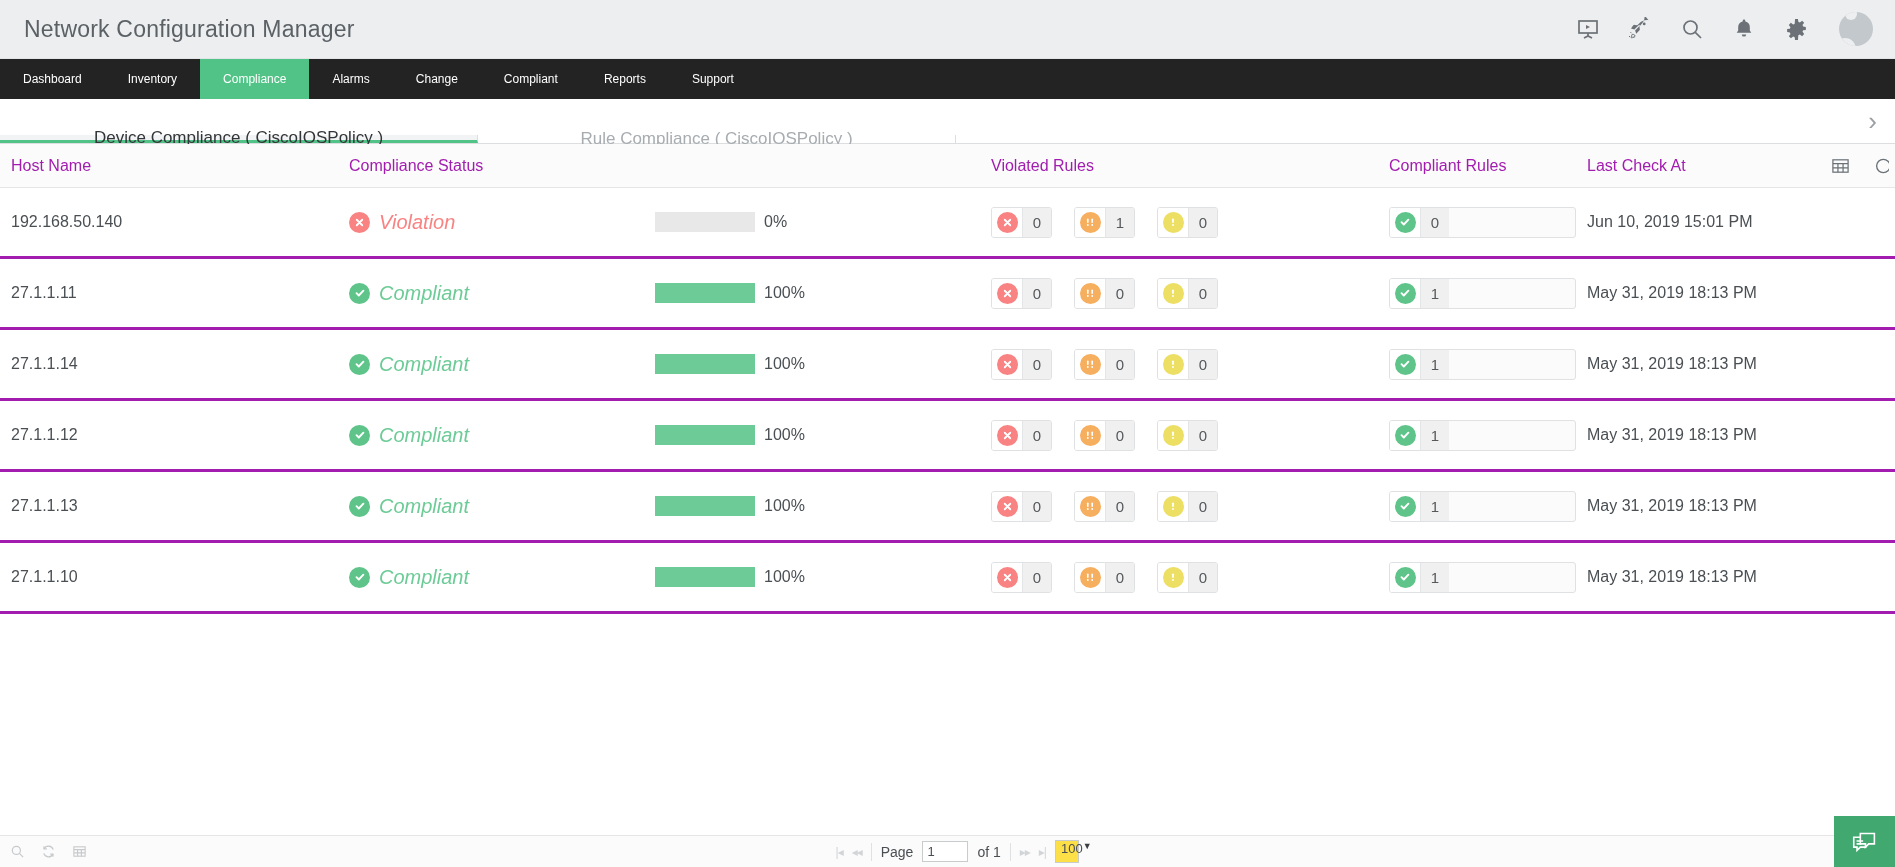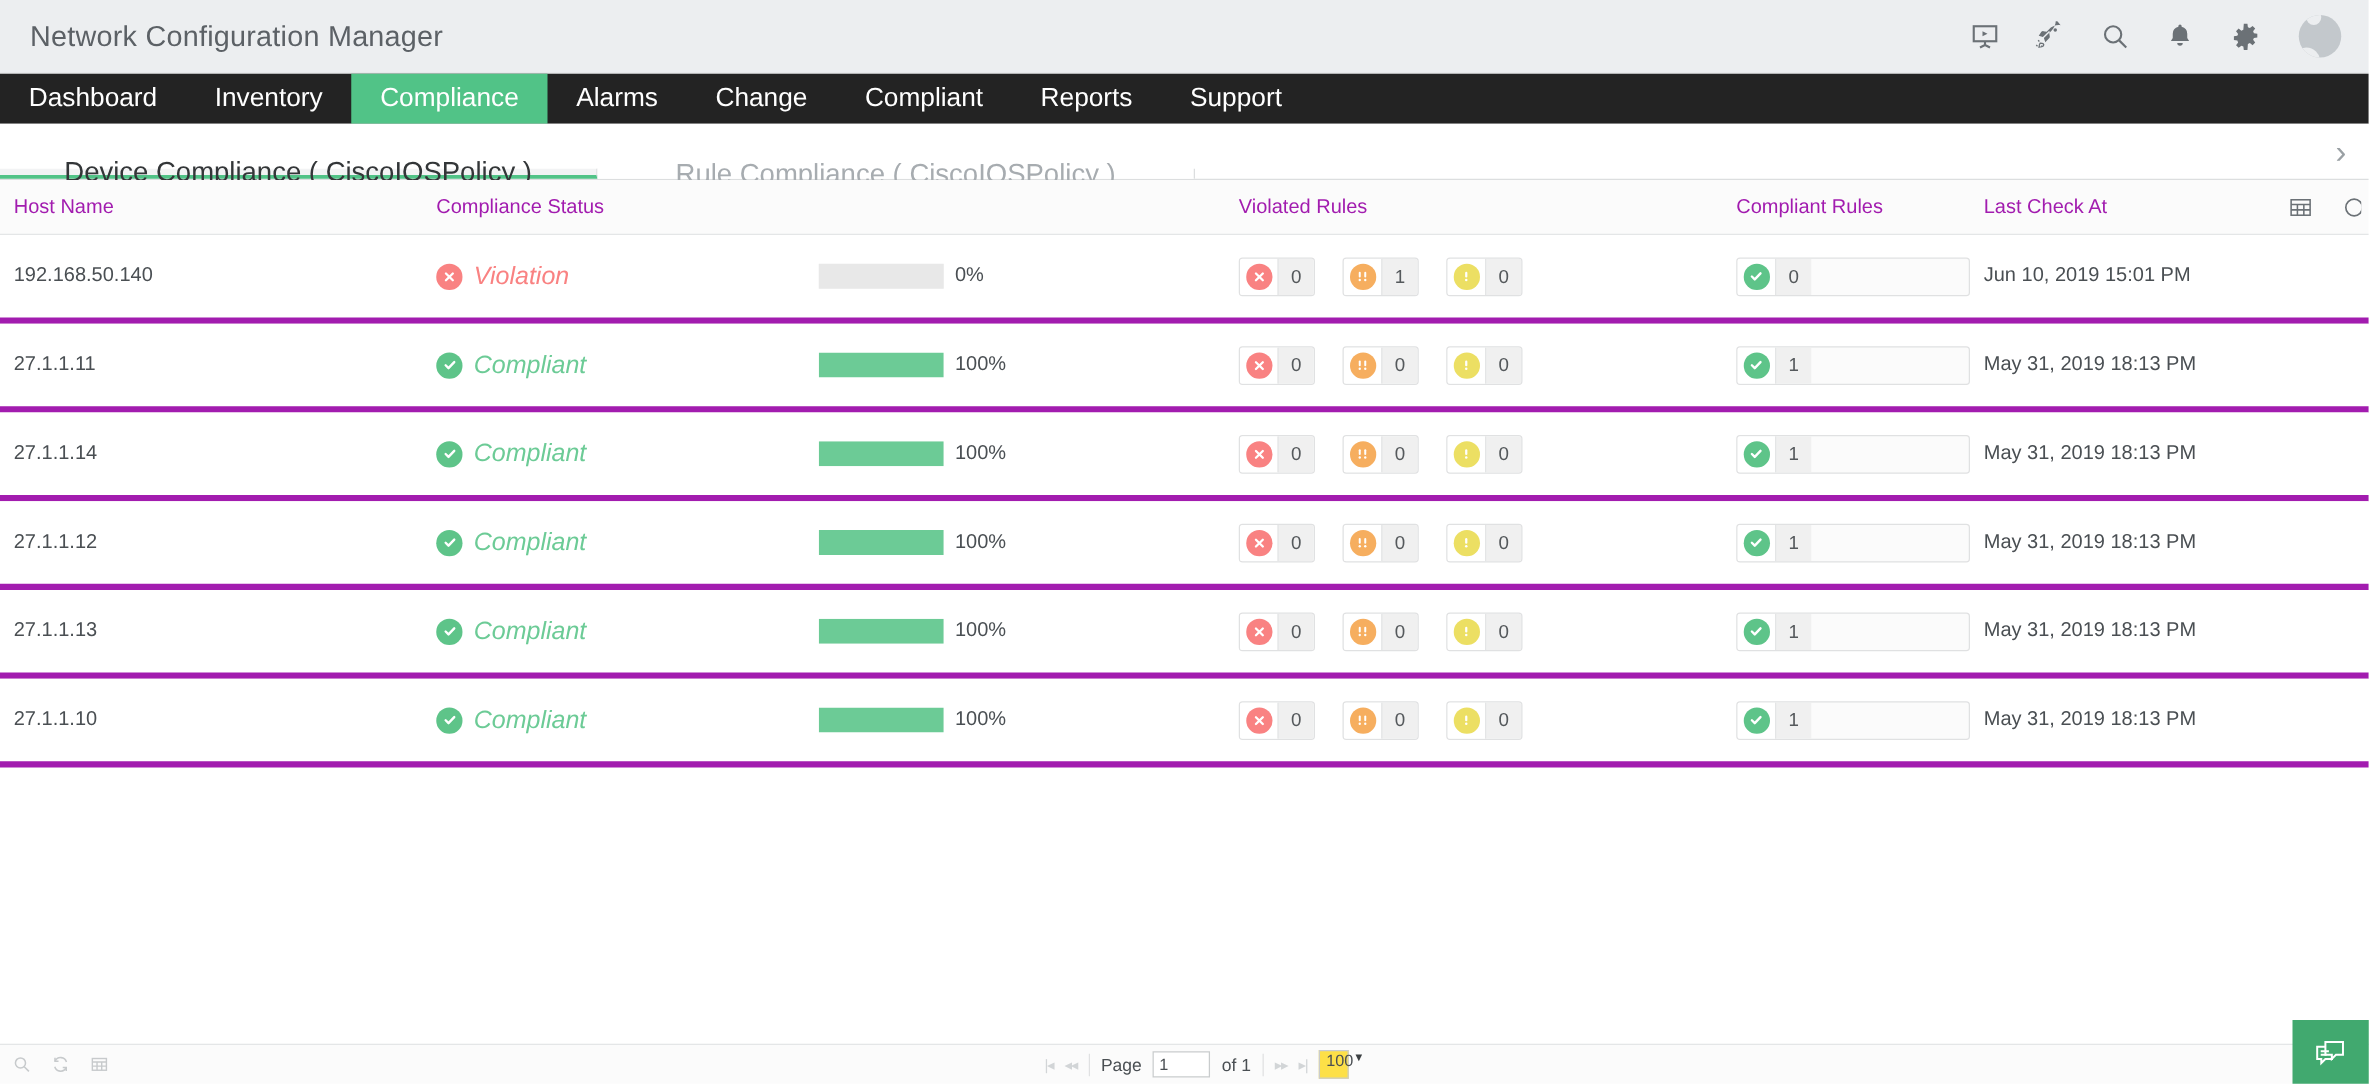--- a/index.html
+++ b/index.html
@@ -56,39 +56,39 @@
   .mainnav {
     height: 40px;
     background: #232323;
     display: flex;
     align-items: stretch;
   }
   .navitem {
     display: flex; align-items: center;
     padding: 0 23px;
     color: #ffffff;
-    font-size: 21px;
+    font-size: 12px;
     white-space: nowrap;
     cursor: pointer;
   }
   .navitem.active { background: #51c387; }
 
   
   .subtabs {
     height: 45px;
     background: #ffffff;
     display: flex;
     align-items: stretch;
     border-bottom: 1px solid #dcdedf;
     position: relative;
   }
   .subtab {
     width: 478px;
     display: flex; align-items: center; justify-content: center;
-    font-size: 22px;
+    font-size: 17px;
     color: #a7acb0;
     border-right: 1px solid #dcdedf;
     background: #ffffff;
     cursor: pointer;
     white-space: nowrap;
     margin-top: 36px;
   }
   .subtab.active {
     background: #f2f3f4;
     color: #333638;
@@ -125,21 +125,21 @@
     transform: translateY(-50%);
     display: flex; align-items: center; gap: 20px;
     color: #6b7176;
   }
   .head-icons .hi { cursor: pointer; display: flex; }
 
   .row {
     height: 71px;
     display: flex;
     align-items: center;
-    border-bottom: 5px solid #a21caf;
+    border-bottom: 3px solid #a21caf;
     background: #ffffff;
   }
   
   .c-host   { width: 338px; padding-left: 11px; }
   .c-status { width: 306px; padding-left: 11px; }
   .c-prog   { width: 336px; padding-left: 11px; }
   .c-viol   { width: 398px; padding-left: 11px; }
   .c-comp   { width: 198px; padding-left: 11px; }
   .c-last   { width: 300px; padding-left: 11px; }
 

